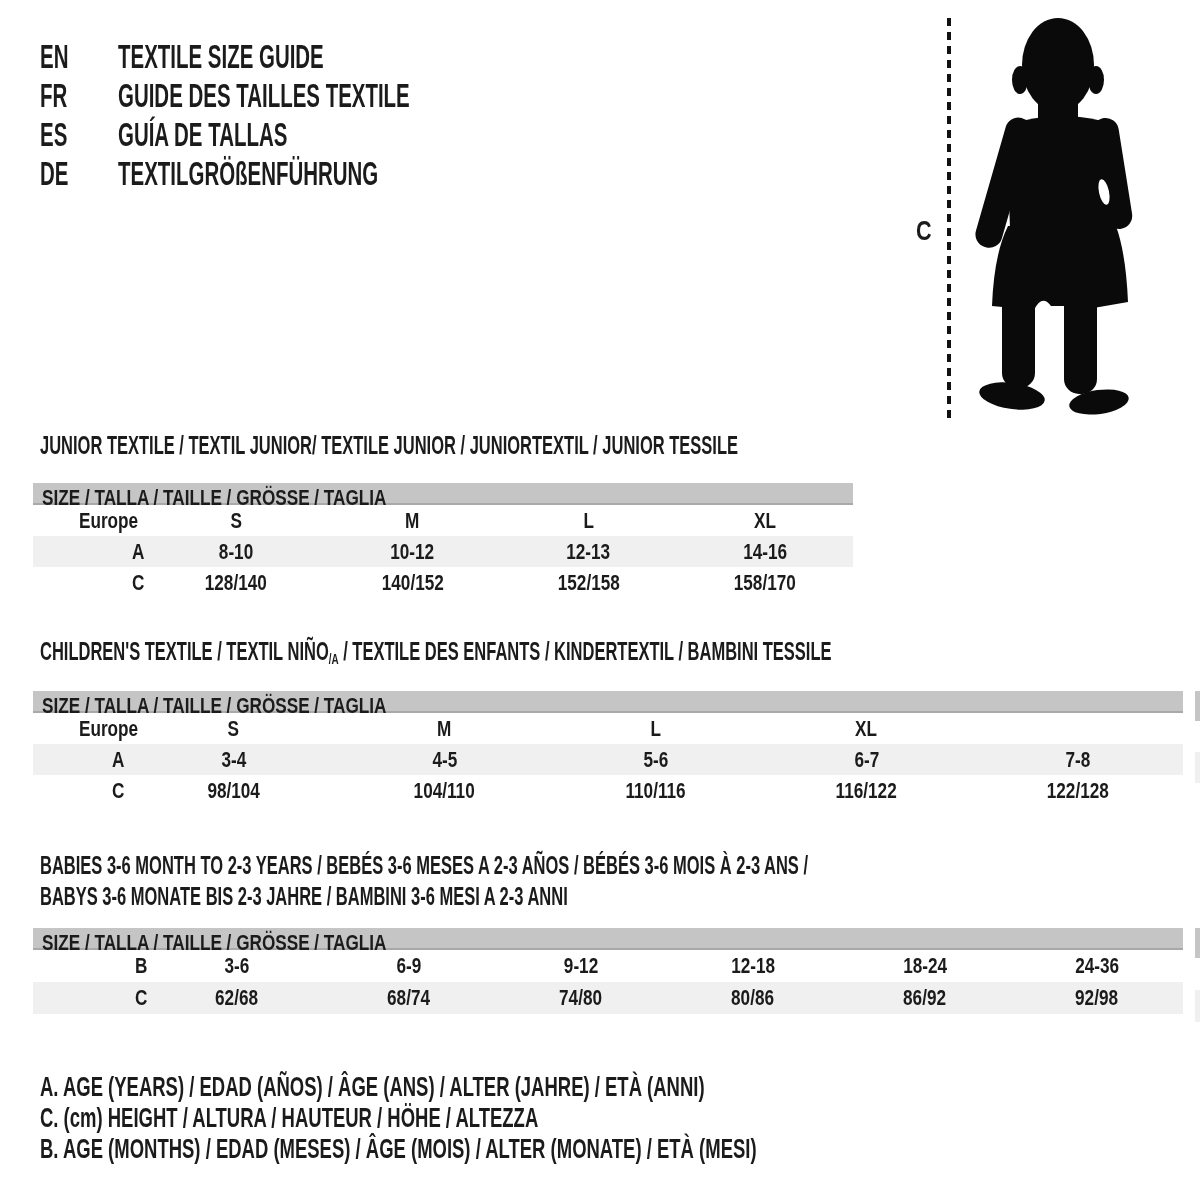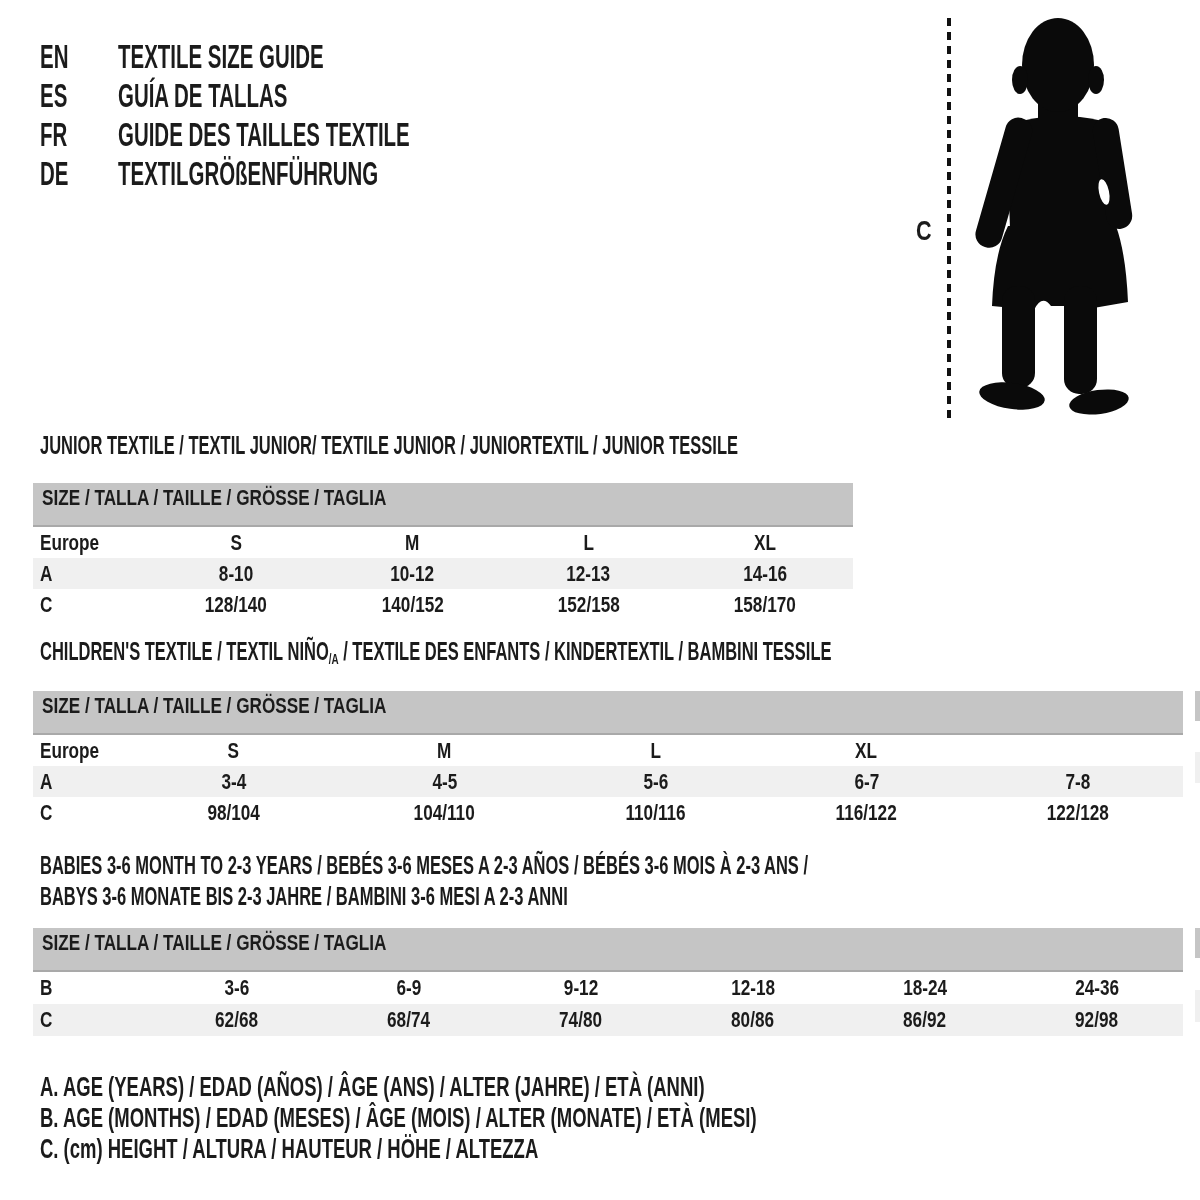--- a/index.html
+++ b/index.html
@@ -28,47 +28,47 @@
   .h-junior{left:40px;top:432px;}
   .h-children{left:40px;top:638px;}
   .h-babies{left:40px;top:850px;line-height:31px;}
   .sub{font-size:15px;vertical-align:-4px;}
 
   
   .tbl{left:33px;}
   .t-junior{top:483px;width:820px;}
   .t-children{top:691px;width:1150px;}
   .t-babies{top:928px;width:1150px;}
-  .tbl-bar{height:44px;line-height:30px;padding-left:9px;font-size:22px;
+  .tbl-bar{height:22px;line-height:30px;padding-left:9px;font-size:22px;
     border-bottom:2px solid #a9a9a9;box-sizing:border-box;}
   .tbl-row{display:grid;font-size:22px;}
   .t-junior  .tbl-row{grid-template-columns:115px repeat(4,1fr);height:31px;line-height:31px;}
   .t-children .tbl-row{grid-template-columns:95px repeat(5,1fr);height:31px;line-height:31px;}
   .t-babies  .tbl-row{grid-template-columns:118px repeat(6,1fr);height:32px;line-height:32px;}
   .cell{text-align:center;overflow:visible;}
-  .cell.label{text-align:left;padding-left:7px;}
+  .cell.label{text-align:right;padding-left:7px;margin-left:39px;}
 
   
   .edge{position:absolute;right:0;width:5px;}
   .e1{top:691px;height:30px;background:#c5c5c5;}
   .e2{top:752px;height:31px;background:#f0f0f0;}
   .e3{top:928px;height:30px;background:#c5c5c5;}
   .e4{top:990px;height:32px;background:#f0f0f0;}
 
   
   .legend{left:40px;top:1071px;}
   .legend-line{height:31px;line-height:31px;font-size:28px;--sx:0.66;}
 </style>
 </head>
 <body>
 
 <div class="abs lang-block">
     <div class="lang-row"><span class="cnd lang-code">EN</span><span class="cnd">TEXTILE SIZE GUIDE</span></div>
+    <div class="lang-row"><span class="cnd lang-code">FR</span><span class="cnd">GUIDE DES TAILLES TEXTILE</span></div>
     <div class="lang-row"><span class="cnd lang-code">ES</span><span class="cnd">GUÍA DE TALLAS</span></div>
-    <div class="lang-row"><span class="cnd lang-code">FR</span><span class="cnd">GUIDE DES TAILLES TEXTILE</span></div>
     <div class="lang-row"><span class="cnd lang-code">DE</span><span class="cnd">TEXTILGRÖßENFÜHRUNG</span></div>
   </div>
 
 <div class="abs measure-line"></div>
 <div class="abs measure-label"><span class="cnd" style="--sx:0.8">C</span></div>
 <svg class="abs figure-svg" width="168" height="404" viewBox="0 0 168 404" aria-hidden="true">
   <g fill="#0a0a0a">
     <path d="M 58 104 Q 94 96 130 104 Q 146 112 148 150 L 146 214 L 42 214 L 40 150 Q 42 112 58 104 Z"></path>
     <rect x="38" y="102" width="27" height="134" rx="13" transform="rotate(16 52 112)"></rect>
     <rect x="124" y="102" width="26" height="112" rx="13" transform="rotate(-9 137 110)"></rect>
@@ -171,15 +171,15 @@
     </div>
   </div>
 
 <div class="edge e1"></div>
 <div class="edge e2"></div>
 <div class="edge e3"></div>
 <div class="edge e4"></div>
 
 <div class="abs legend">
     <div class="legend-line"><span class="cnd">A. AGE (YEARS) / EDAD (AÑOS) / ÂGE (ANS) / ALTER (JAHRE) / ETÀ (ANNI)</span></div>
+    <div class="legend-line"><span class="cnd">C. (cm) HEIGHT / ALTURA / HAUTEUR / HÖHE / ALTEZZA</span></div>
     <div class="legend-line"><span class="cnd">B. AGE (MONTHS) / EDAD (MESES) / ÂGE (MOIS) / ALTER (MONATE) / ETÀ (MESI)</span></div>
-    <div class="legend-line"><span class="cnd">C. (cm) HEIGHT / ALTURA / HAUTEUR / HÖHE / ALTEZZA</span></div>
   </div>
 
 </body></html>

